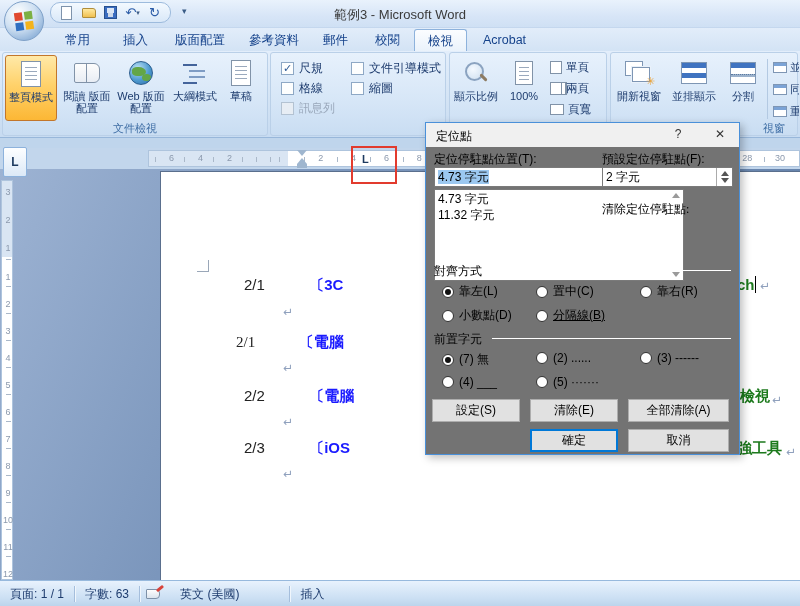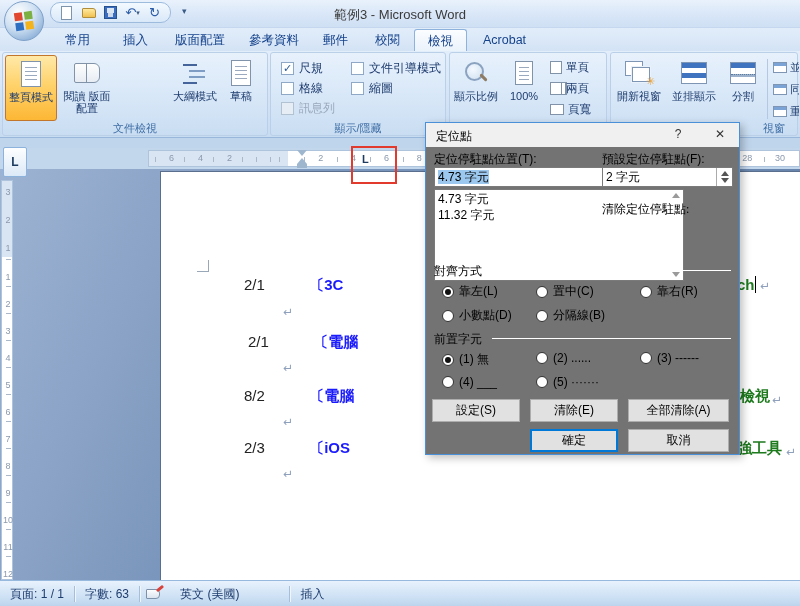--- a/index.html
+++ b/index.html
@@ -216,20 +216,26 @@
         <div class="bicon">
             <span class="pageicon">
               <i></i>
               <i></i>
               <i></i>
               <i></i>
             </span>
           </div>
         <span>整頁模式</span>
       </div>
+      <div class="rbtn" style="left:112px;">
+        <div class="bicon">
+            <span class="globeicon"></span>
+          </div>
+        <span>Web 版面配置</span>
+      </div>
       <div class="rbtn" style="left:166px;">
         <div class="bicon">
             <span class="outlineicon">
               <i></i>
               <i></i>
               <i></i>
               <i></i>
             </span>
           </div>
         <span>大綱模式</span>
@@ -262,21 +268,20 @@
         <span>訊息列</span>
       </div>
       <div class="cbrow" style="left:80px; top:7px;">
         <span class="cbbox"></span>
         <span>文件引導模式</span>
       </div>
       <div class="cbrow" style="left:80px; top:27px;">
         <span class="cbbox"></span>
         <span>縮圖</span>
       </div>
-      <div class="rgroup-label">顯示/隱藏</div>
     </div>
 
     <div class="rgroup" style="left:449px; width:158px;">
       <div class="rbtn" style="left:2px; width:48px;">
         <div class="bicon">
             <span class="magicon"></span>
           </div>
         <span>顯示比例</span>
       </div>
       <div class="rbtn" style="left:52px; width:44px;">
@@ -436,29 +441,29 @@
       <div id="cropmark"></div>
     </div>
 
     <div class="docline" style="left:244px; top:107px;">
       <span class="ddate">2/1</span>
       <span style="display:inline-block; width:36px;"></span>
       <span class="dbody">〔3C </span>
     </div>
     <span class="pilcrow" style="left:283px; top:136px;">↵</span>
 
-    <div class="docline" style="left:248px; top:164px;">
+    <div class="docline" style="left:236px; top:164px;font-family:Liberation Serif, serif;">
       <span class="ddate">2/1</span>
       <span style="display:inline-block; width:36px;"></span>
       <span class="dbody">〔電腦</span>
     </div>
     <span class="pilcrow" style="left:283px; top:192px;">↵</span>
 
     <div class="docline" style="left:244px; top:218px;">
-      <span class="ddate">8/2</span>
+      <span class="ddate">2/2</span>
       <span style="display:inline-block; width:36px;"></span>
       <span class="dbody">〔電腦</span>
     </div>
     <span class="pilcrow" style="left:283px; top:246px;">↵</span>
 
     <div class="docline" style="left:244px; top:270px;">
       <span class="ddate">2/3</span>
       <span style="display:inline-block; width:36px;"></span>
       <span class="dbody">〔iOS</span>
     </div>
@@ -515,30 +520,30 @@
       <span>置中(C)</span>
     </div>
     <div class="radio-opt" style="left:214px; top:160px;">
       <span class="rdot"></span>
       <span>靠右(R)</span>
     </div>
     <div class="radio-opt" style="left:16px; top:184px;">
       <span class="rdot"></span>
       <span>小數點(D)</span>
     </div>
-    <div class="radio-opt" style="left:110px; top:184px;">
+    <div class="radio-opt" style="left:110px; top:184px;text-decoration:underline;">
       <span class="rdot"></span>
       <span>分隔線(B)</span>
     </div>
 
     <span class="grouphead" style="top:208px;">前置字元</span>
     <div class="groupline" style="left:66px; right:8px; top:215px;"></div>
     <div class="radio-opt" style="left:16px; top:228px;">
       <span class="rdot on"></span>
-      <span>(1)  無</span>
+      <span>(7)  無</span>
     </div>
     <div class="radio-opt" style="left:110px; top:228px;">
       <span class="rdot"></span>
       <span>(2) ......</span>
     </div>
     <div class="radio-opt" style="left:214px; top:228px;">
       <span class="rdot"></span>
       <span>(3) ------</span>
     </div>
     <div class="radio-opt" style="left:16px; top:252px;">

